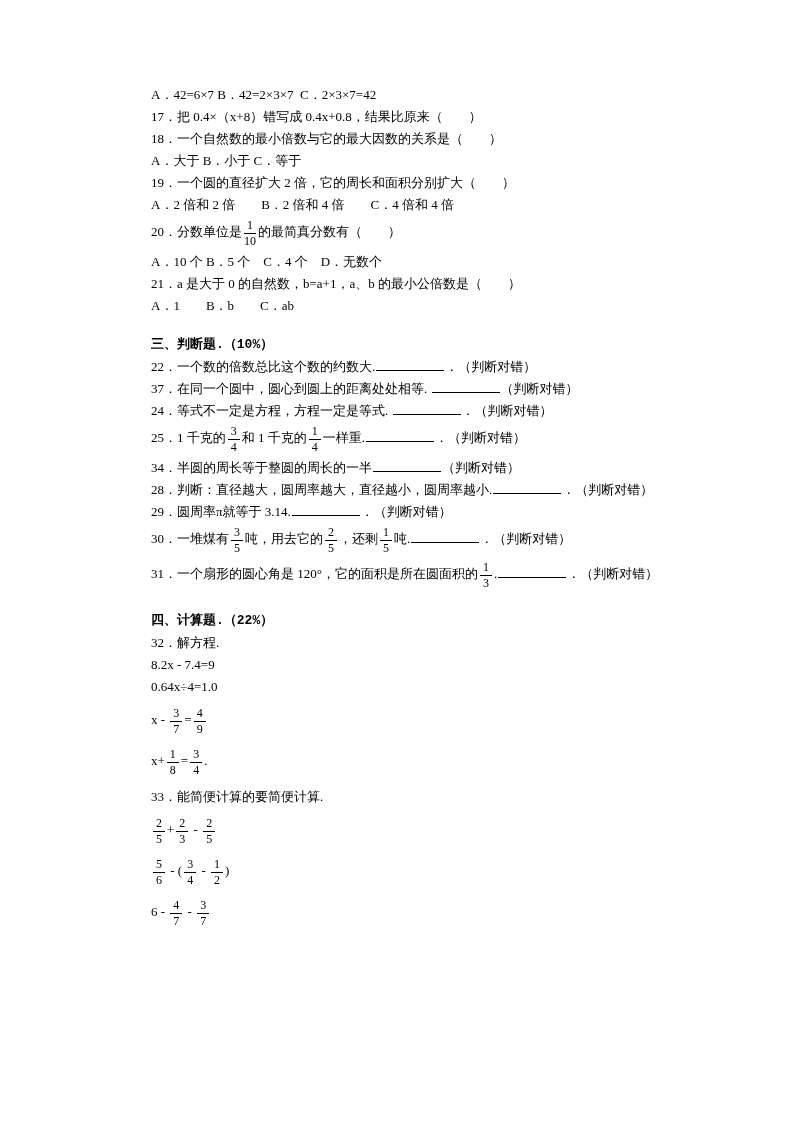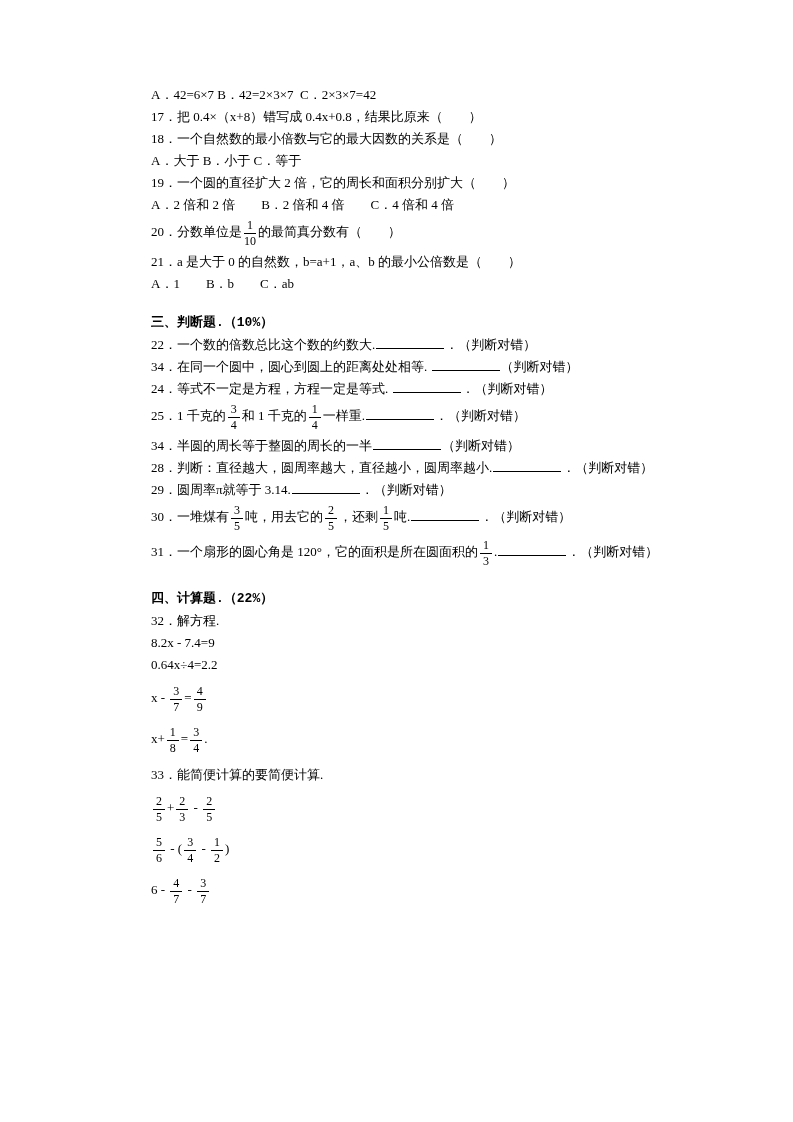--- a/index.html
+++ b/index.html
@@ -58,36 +58,37 @@
 
 <div class="page">
   <div class="doc">
       <div class="line"><span>A．42=6×7 B．42=2×3×7  C．2×3×7=42</span></div>
       <div class="line"><span>17．把 0.4×（x+8）错写成 0.4x+0.8，结果比原来（　　）</span></div>
       <div class="line"><span>18．一个自然数的最小倍数与它的最大因数的关系是（　　）</span></div>
       <div class="line"><span>A．大于 B．小于 C．等于</span></div>
       <div class="line"><span>19．一个圆的直径扩大 2 倍，它的周长和面积分别扩大（　　）</span></div>
       <div class="line"><span>A．2 倍和 2 倍　　B．2 倍和 4 倍　　C．4 倍和 4 倍</span></div>
       <div class="line fr"><span>20．分数单位是</span><span class="frac"><span class="num">1</span><span class="den">10</span></span><span>的最简真分数有（　　）</span></div>
+      <div class="line"><span>A．10 个 B．5 个　C．4 个　D．无数个</span></div>
       <div class="line"><span>21．a 是大于 0 的自然数，b=a+1，a、b 的最小公倍数是（　　）</span></div>
       <div class="line"><span>A．1　　B．b　　C．ab</span></div>
       <div class="line bold sec"><span>三、判断题.（10%）</span></div>
       <div class="line"><span>22．一个数的倍数总比这个数的约数大.</span><span class="blank"></span><span>．（判断对错）</span></div>
-      <div class="line"><span>34．在同一个圆中，圆心到圆上的距离处处相等. </span><span class="blank"></span><span>（判断对错）</span></div>
+      <div class="line"><span>37．在同一个圆中，圆心到圆上的距离处处相等. </span><span class="blank"></span><span>（判断对错）</span></div>
       <div class="line"><span>24．等式不一定是方程，方程一定是等式. </span><span class="blank"></span><span>．（判断对错）</span></div>
       <div class="line fr"><span>25．1 千克的</span><span class="frac"><span class="num">3</span><span class="den">4</span></span><span>和 1 千克的</span><span class="frac"><span class="num">1</span><span class="den">4</span></span><span>一样重.</span><span class="blank"></span><span>．（判断对错）</span></div>
       <div class="line"><span>34．半圆的周长等于整圆的周长的一半</span><span class="blank"></span><span>（判断对错）</span></div>
       <div class="line"><span>28．判断：直径越大，圆周率越大，直径越小，圆周率越小.</span><span class="blank"></span><span>．（判断对错）</span></div>
       <div class="line"><span>29．圆周率π就等于 3.14.</span><span class="blank"></span><span>．（判断对错）</span></div>
       <div class="line fr"><span>30．一堆煤有</span><span class="frac"><span class="num">3</span><span class="den">5</span></span><span>吨，用去它的</span><span class="frac"><span class="num">2</span><span class="den">5</span></span><span>，还剩</span><span class="frac"><span class="num">1</span><span class="den">5</span></span><span>吨.</span><span class="blank"></span><span>．（判断对错）</span></div>
       <div class="line fr"><span>31．一个扇形的圆心角是 120°，它的面积是所在圆面积的</span><span class="frac"><span class="num">1</span><span class="den">3</span></span><span>.</span><span class="blank"></span><span>．（判断对错）</span></div>
       <div class="line bold sec"><span>四、计算题.（22%）</span></div>
       <div class="line"><span>32．解方程.</span></div>
       <div class="line"><span>8.2x - 7.4=9</span></div>
-      <div class="line"><span>0.64x÷4=2.2</span></div>
+      <div class="line"><span>0.64x÷4=1.0</span></div>
       <div class="line fr eq"><span>x - </span><span class="frac"><span class="num">3</span><span class="den">7</span></span><span>=</span><span class="frac"><span class="num">4</span><span class="den">9</span></span></div>
       <div class="line fr eq"><span>x+</span><span class="frac"><span class="num">1</span><span class="den">8</span></span><span>=</span><span class="frac"><span class="num">3</span><span class="den">4</span></span><span>.</span></div>
       <div class="line"><span>33．能简便计算的要简便计算.</span></div>
       <div class="line fr eq"><span class="frac"><span class="num">2</span><span class="den">5</span></span><span>+</span><span class="frac"><span class="num">2</span><span class="den">3</span></span><span> - </span><span class="frac"><span class="num">2</span><span class="den">5</span></span></div>
       <div class="line fr eq"><span class="frac"><span class="num">5</span><span class="den">6</span></span><span> - (</span><span class="frac"><span class="num">3</span><span class="den">4</span></span><span> - </span><span class="frac"><span class="num">1</span><span class="den">2</span></span><span>)</span></div>
       <div class="line fr eq"><span>6 - </span><span class="frac"><span class="num">4</span><span class="den">7</span></span><span> - </span><span class="frac"><span class="num">3</span><span class="den">7</span></span></div>
     </div>
 </div>
 
 </body></html>

